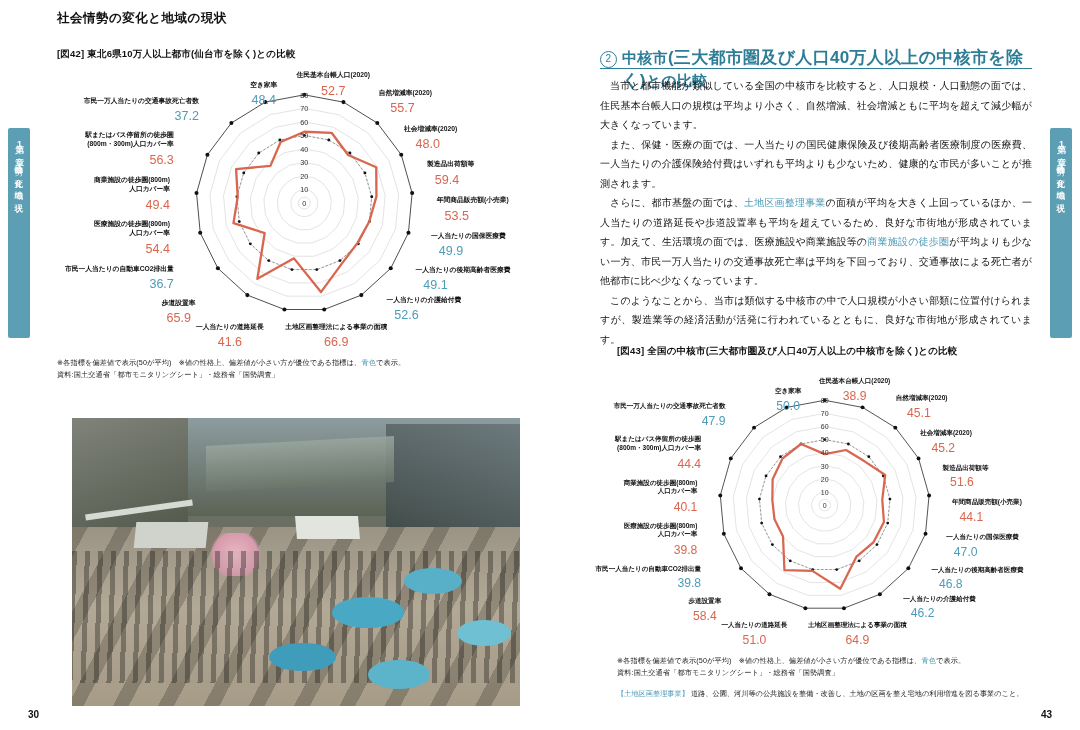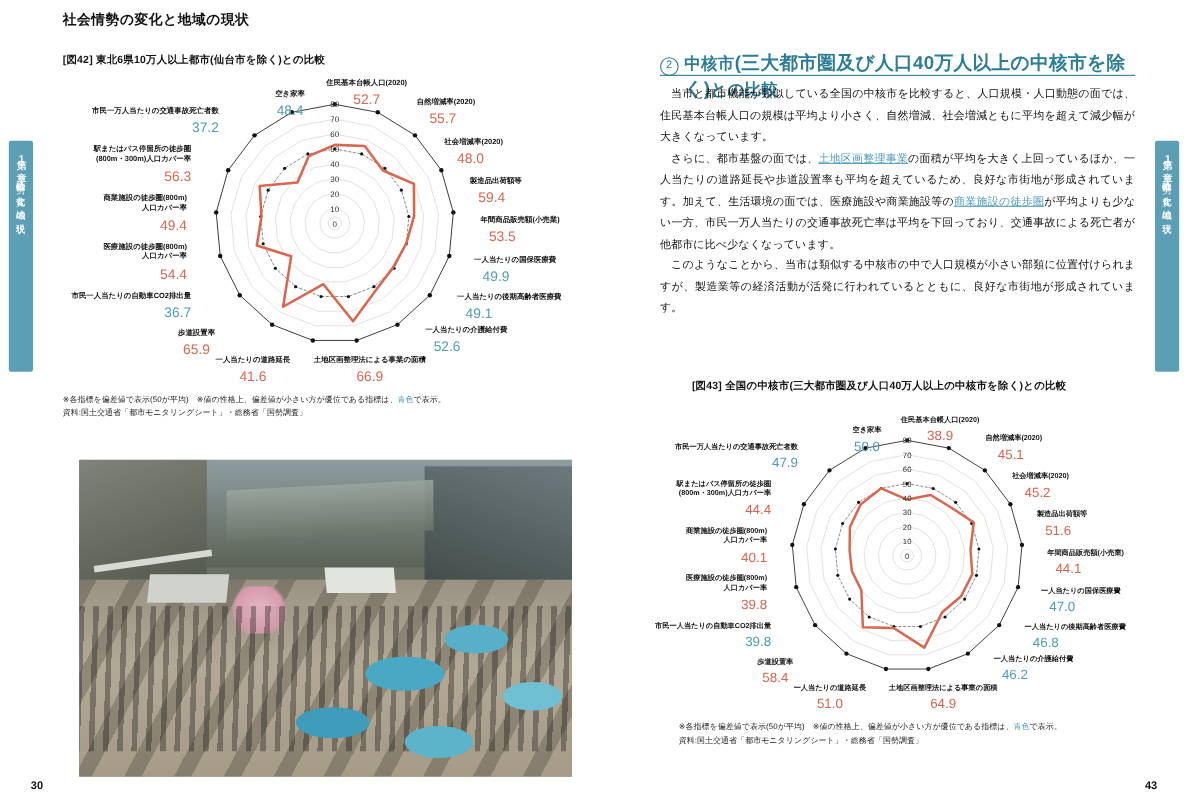--- a/index.html
+++ b/index.html
@@ -26,21 +26,21 @@
   .side-tab.right{right:8px;top:128px;height:210px;border-radius:2px;}
   .vtext{
     writing-mode:vertical-rl;text-orientation:upright;
     font-size:8.5px;line-height:1.25;letter-spacing:1px;white-space:nowrap;
   }
   .vtext.chapter{font-size:9px;margin-bottom:6px;font-weight:bold;}
 
   
   .fig-caption{font-size:9.5px;font-weight:bold;color:#111;letter-spacing:.2px;}
   #fig42-caption{position:absolute;left:57px;top:48px;}
-  #fig43-caption{position:absolute;left:617px;top:345px;margin-left:12px;}
+  #fig43-caption{position:absolute;left:617px;top:345px;}
 
   
   .chart-wrap{position:absolute;}
   #chart-left{left:50px;top:60px;width:470px;height:290px;}
   #chart-right{left:600px;top:362px;width:440px;height:290px;}
   .chart-wrap svg{display:block;width:100%;height:100%;overflow:visible;}
 
   .axis-num{font-size:7.5px;fill:#333;font-family:"Liberation Sans",sans-serif;}
   .lbl{font-size:7px;font-weight:bold;fill:#111;font-family:"Liberation Sans",sans-serif;}
   .val{font-size:13px;font-family:"Liberation Sans",sans-serif;}
@@ -72,21 +72,21 @@
     border:1px solid #2e7d96;border-radius:50%;font-size:10px;font-weight:normal;
     flex:0 0 auto;position:relative;top:-1px;
   }
   .sec-heading .small{font-size:17px;font-weight:bold;}
   .sec-rule{position:absolute;left:600px;top:68px;width:432px;height:1px;background:#2e7d96;}
   #body-copy{
     position:absolute;left:600px;top:76px;width:432px;
     font-size:10px;line-height:1.95;color:#111;text-align:justify;letter-spacing:.1px;
   }
   #body-copy p{margin:0 0 0 0;text-indent:1em;}
-  #body-copy .kw{color:#4e9cb8;text-decoration:underline;text-decoration-color:#4e9cb8;}
+  #body-copy .kw{color:#4e9cb8;text-decoration-color:#4e9cb8;}
 
   
   #photo{
     position:absolute;left:72px;top:418px;width:448px;height:288px;overflow:hidden;
     background:#6b6f63;
   }
   #photo .sky{position:absolute;left:0;top:0;width:100%;height:34%;
     background:linear-gradient(180deg,#8d9c9f 0%,#6e7a74 60%,#5c6356 100%);}
   #photo .bldgL{position:absolute;left:0;top:0;width:26%;height:46%;
     background:linear-gradient(160deg,#7f8379 0%,#4e5347 100%);}
@@ -277,20 +277,21 @@
   <div class="folio" id="folio-left">30</div>
 
   <div class="sec-heading">
     <span class="num">2</span>
     <span><span>中核市</span><span class="small">(三大都市圏及び人口40万人以上の中核市を除く)</span><span>との比較</span></span>
   </div>
   <div class="sec-rule"></div>
 
   <div id="body-copy">
     <p>当市と都市機能が類似している全国の中核市を比較すると、人口規模・人口動態の面では、住民基本台帳人口の規模は平均より小さく、自然増減、社会増減ともに平均を超えて減少幅が大きくなっています。</p>
+    <p>また、保健・医療の面では、一人当たりの国民健康保険及び後期高齢者医療制度の医療費、一人当たりの介護保険給付費はいずれも平均よりも少ないため、健康的な市民が多いことが推測されます。</p>
     <p><span>さらに、都市基盤の面では、</span><span class="kw">土地区画整理事業</span><span>の面積が平均を大きく上回っているほか、一人当たりの道路延長や歩道設置率も平均を超えているため、良好な市街地が形成されています。加えて、生活環境の面では、医療施設や商業施設等の</span><span class="kw">商業施設の徒歩圏</span><span>が平均よりも少ない一方、市民一万人当たりの交通事故死亡率は平均を下回っており、交通事故による死亡者が他都市に比べ少なくなっています。</span></p>
     <p>このようなことから、当市は類似する中核市の中で人口規模が小さい部類に位置付けられますが、製造業等の経済活動が活発に行われているとともに、良好な市街地が形成されています。</p>
   </div>
 
   <div class="fig-caption" id="fig43-caption">[図43] 全国の中核市(三大都市圏及び人口40万人以上の中核市を除く)との比較</div>
   <div class="chart-wrap" id="chart-right">
       <svg viewBox="0 0 470 300">
         <polygon points="240.0,134.0 245.1,134.9 249.4,137.7 252.5,141.8 253.9,146.7 253.5,151.8 251.2,156.4 247.4,159.9 242.6,161.8 237.4,161.8 232.6,159.9 228.8,156.4 226.5,151.8 226.1,146.7 227.5,141.8 230.6,137.7 234.9,134.9" class="ring"></polygon>
         <polygon points="240.0,120.0 250.1,121.9 258.9,127.3 265.1,135.5 267.9,145.4 266.9,155.7 262.3,164.9 254.7,171.8 245.1,175.5 234.9,175.5 225.3,171.8 217.7,164.9 213.1,155.7 212.1,145.4 214.9,135.5 221.1,127.3 229.9,121.9" class="ring"></polygon>
         <polygon points="240.0,106.0 255.2,108.8 268.3,117.0 277.6,129.3 281.8,144.1 280.4,159.5 273.5,173.3 262.1,183.7 247.7,189.3 232.3,189.3 217.9,183.7 206.5,173.3 199.6,159.5 198.2,144.1 202.4,129.3 211.7,117.0 224.8,108.8" class="ring"></polygon>
@@ -403,16 +404,20 @@
     </div>
 
   <div class="note" id="right-notes">
     <div>
       <span>※各指標を偏差値で表示(50が平均)　※値の性格上、偏差値が小さい方が優位である指標は、</span><span class="blue">青色</span><span>で表示。</span>
     </div>
     <div>資料:国土交通省「都市モニタリングシート」・総務省「国勢調査」</div>
   </div>
 
   <div id="glossary">
+    <div>
+      <span class="term">【土地区画整理事業】</span>
+      <span>道路、公園、河川等の公共施設を整備・改善し、土地の区画を整え宅地の利用増進を図る事業のこと。</span>
+    </div>
   </div>
 
   <div class="folio" id="folio-right">43</div>
 </div>
 
 </body></html>

